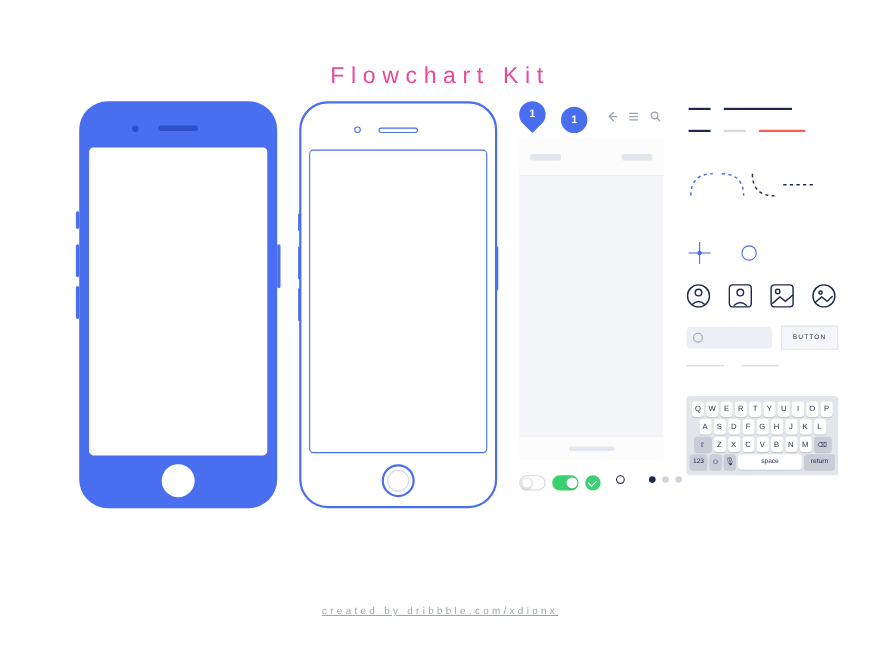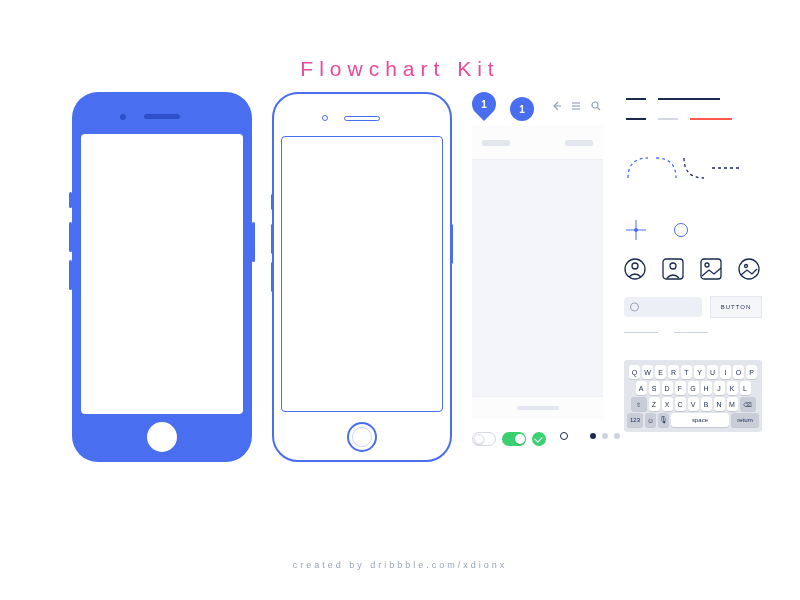--- a/index.html
+++ b/index.html
@@ -17,27 +17,28 @@
     left: 50%;
     transform: translateX(-50%);
     font-size: 21px;
     letter-spacing: 6px;
     color: #ec4899;
     font-weight: 400;
     margin-top: 19px;
   }
   .footer-credit {
     position: absolute;
-    bottom: 30px;
+    bottom: 40px;
     left: 50%;
     transform: translateX(-50%);
     font-size: 9px;
     letter-spacing: 3px;
     color: #98a4b8;
     font-weight: 300;
+    text-decoration: underline;
   }
   
   .phone-filled {
     position: absolute;
     left: 72px;
     top: 92px;
     width: 180px;
     height: 370px;
     background: #4a6ef0;
     border-radius: 26px;

